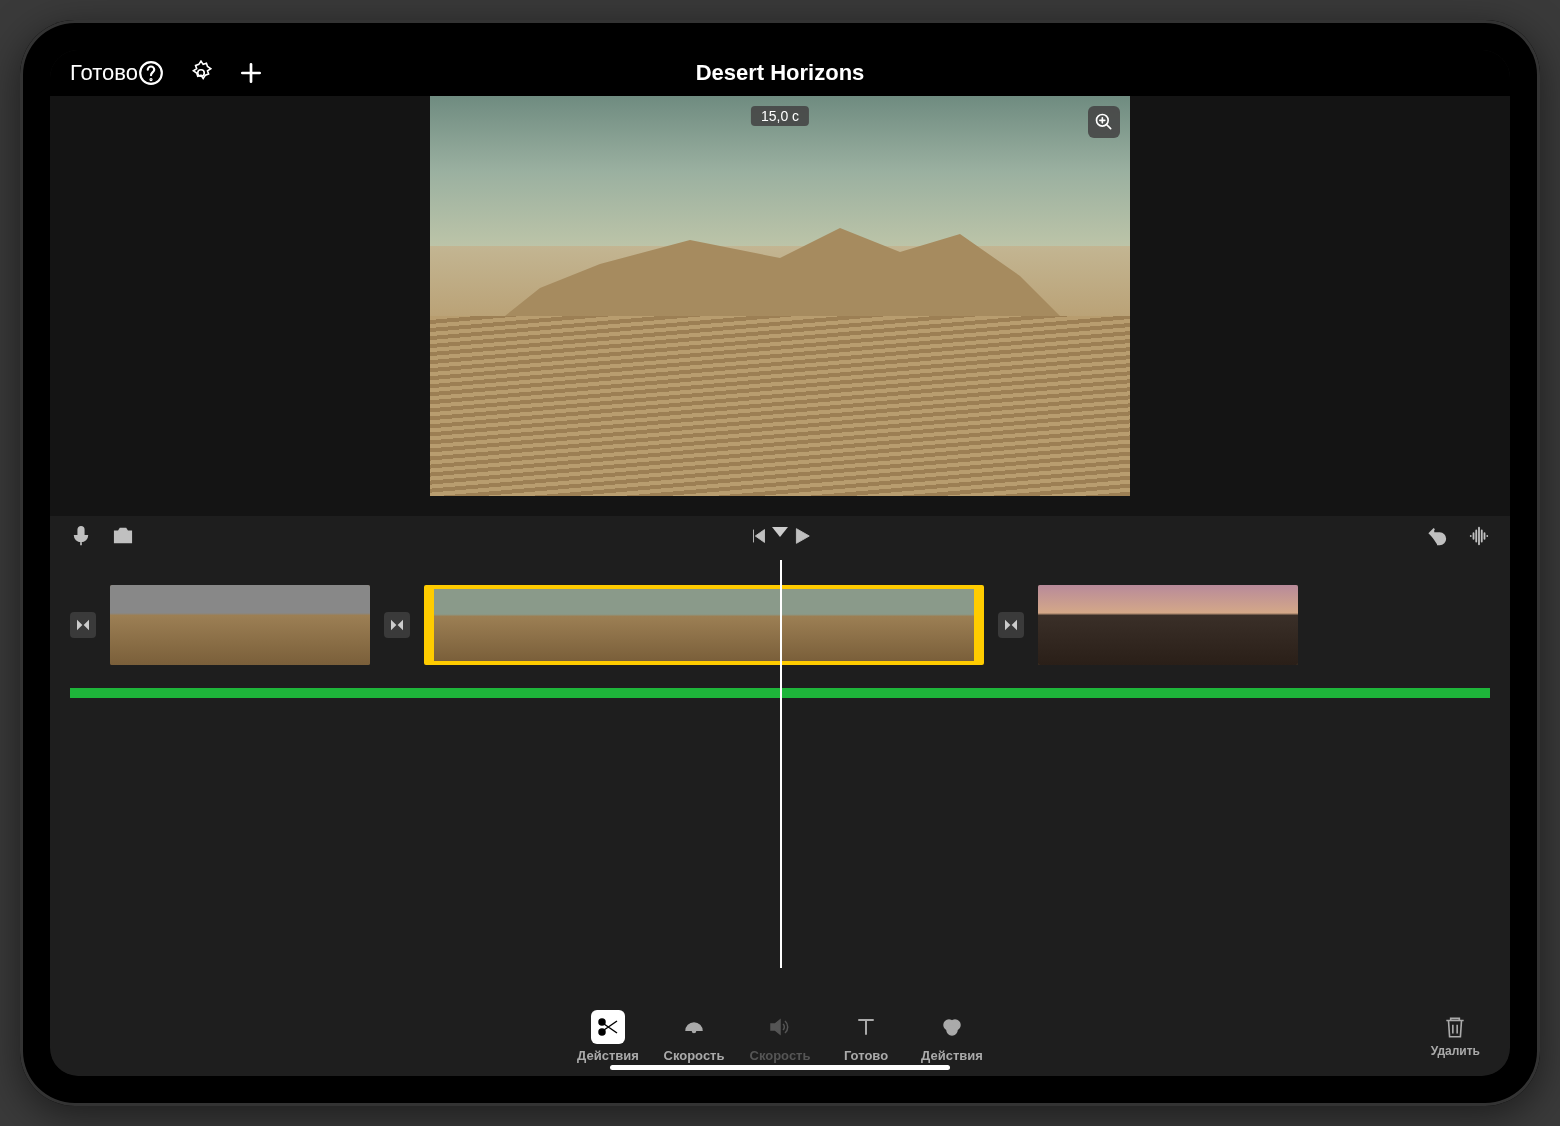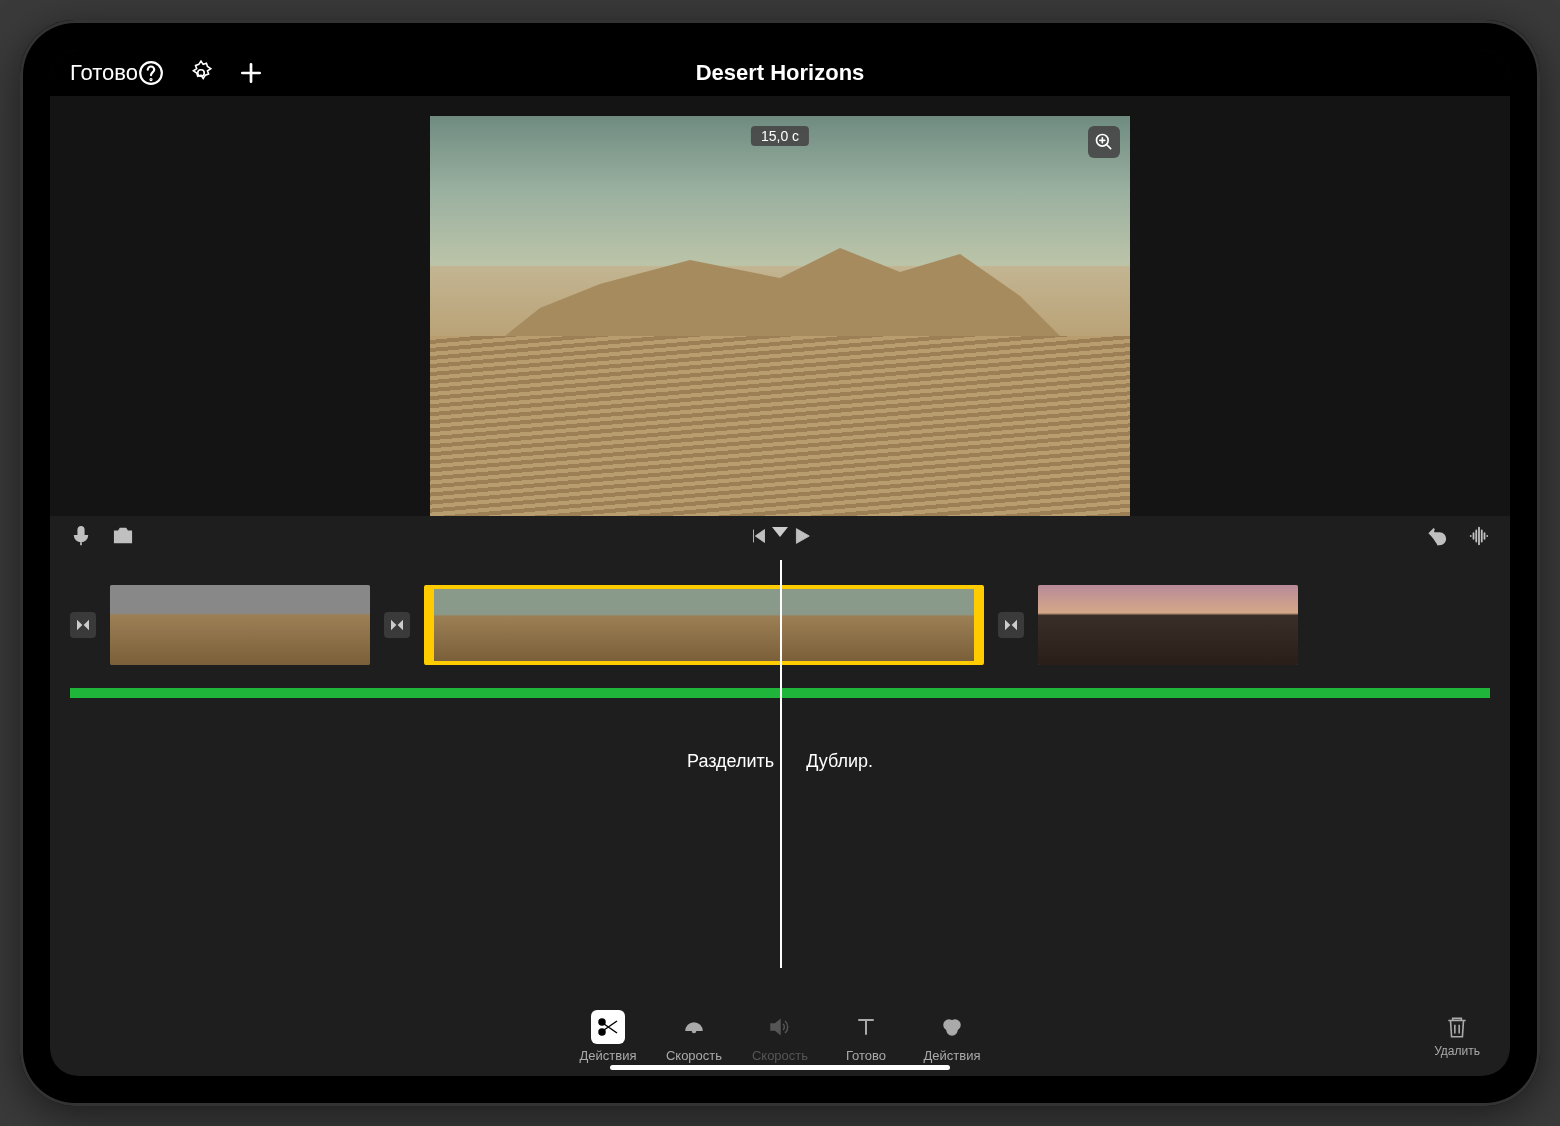--- a/index.html
+++ b/index.html
@@ -44,21 +44,21 @@
   .topbar-left, .topbar-right { display: flex; align-items: center; gap: 24px; }
   .done-btn { color: #fff; font-size: 22px; font-weight: 400; cursor: pointer; }
   .title { color: #fff; font-size: 22px; font-weight: 700; position: absolute; left: 50%; transform: translateX(-50%); }
   .top-icon { width: 26px; height: 26px; color: #fff; cursor: pointer; display: flex; align-items: center; justify-content: center; }
   .top-icon svg { width: 26px; height: 26px; stroke: #fff; fill: none; }
   
   .preview-area {
     height: 420px;
     background: #141414;
     display: flex;
-    align-items: flex-end;
+    align-items: flex-start;
     justify-content: center;
     position: relative;
     flex-shrink: 0;
   }
   .preview-canvas {
     width: 700px;
     height: 400px;
     position: relative;
     background: linear-gradient(to bottom, #8ba89a 0%, #a5b8a5 30%, #c4b896 35%, #b89d6f 60%, #9c7f54 100%);
     overflow: hidden;
@@ -192,20 +192,21 @@
   .toolbar {
     height: 80px;
     background: #1e1e1e;
     display: flex;
     align-items: center;
     justify-content: center;
     gap: 22px;
     position: relative;
     border-bottom-left-radius: 28px;
     border-bottom-right-radius: 28px;
+    font-weight: bold;
   }
   .tool {
     display: flex;
     flex-direction: column;
     align-items: center;
     gap: 4px;
     color: #aaa;
     font-size: 13px;
     cursor: pointer;
     min-width: 64px;
@@ -367,24 +368,20 @@
             </svg>
           </div>
         <div class="clip c3">
           <div class="thumb"></div>
             <div class="thumb"></div>
         </div>
       </div>
       <div class="audio-track"></div>
       <div class="playhead-line"></div>
 
-      <div class="action-row" style="margin-top:40px">
-        <span class="action-btn">Разделить</span>
-        <span class="action-btn">Дублир.</span>
-      </div>
     </div>
 
     <div class="toolbar">
       <div class="tool active">
         <div class="tool-icon-wrap">
           <svg viewBox="0 0 24 24" stroke-width="1.5" fill="none">
               <circle cx="6" cy="7" r="3"></circle>
               <circle cx="6" cy="17" r="3"></circle>
               <path d="M8 9l13 9M8 15l13-9"></path>
             </svg>

